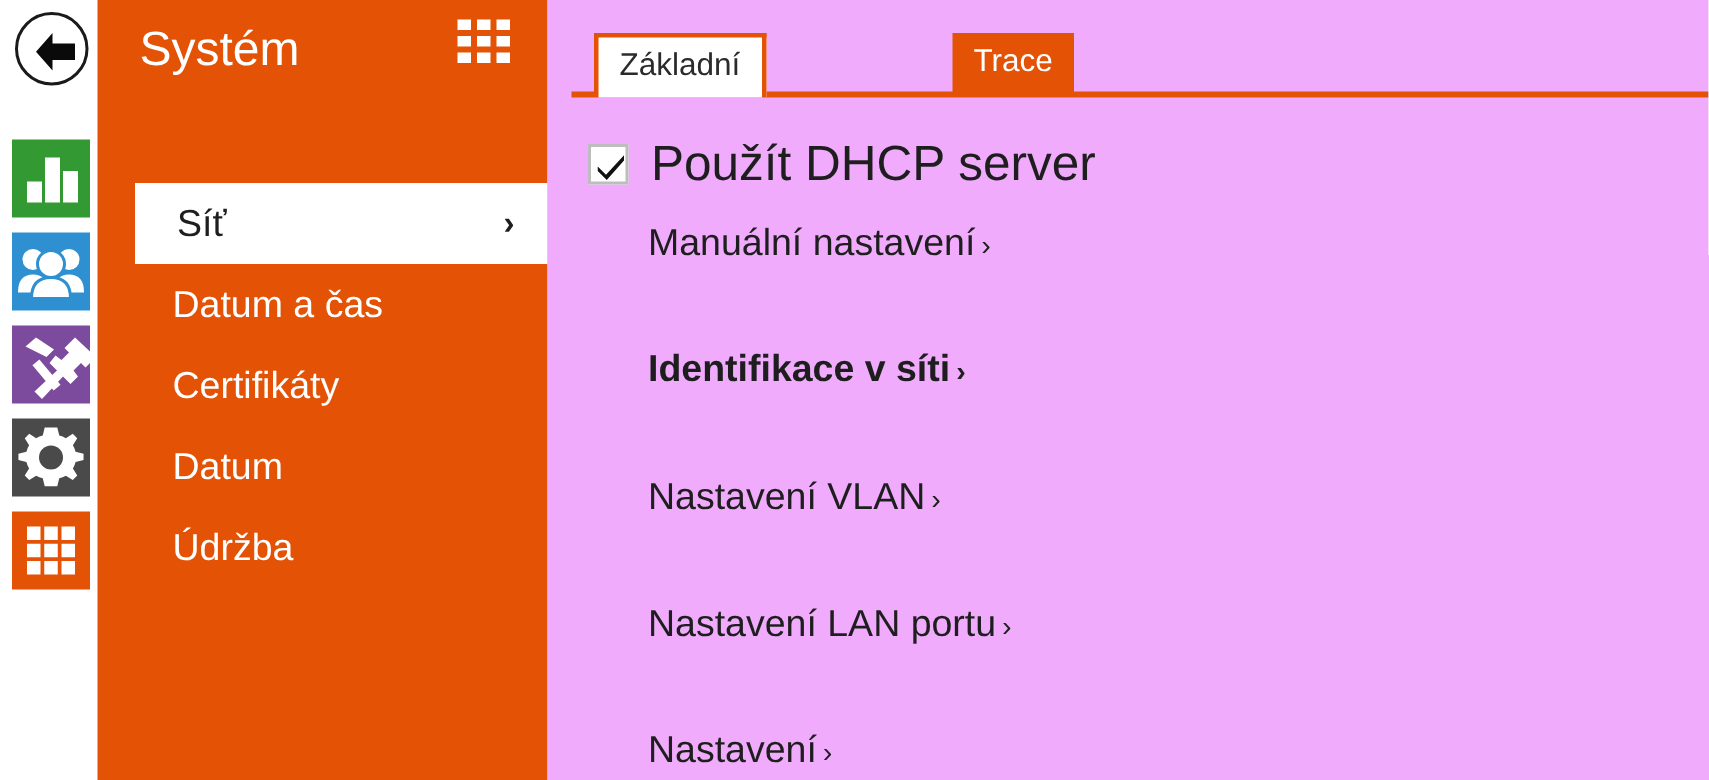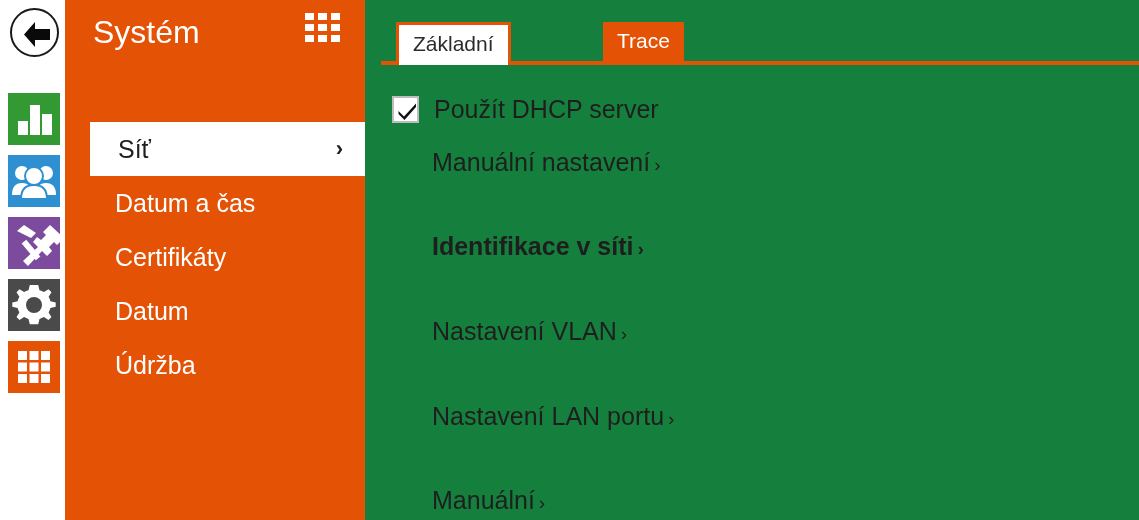--- a/index.html
+++ b/index.html
@@ -102,21 +102,21 @@
     color: #1e1e1e;
     line-height: 54px;
   }
 
   
   #content {
     position: absolute;
     left: 365px; top: 0;
     width: 774px;
     height: 520px;
-    background: #15803d;
+    background: #f0abfc;
   }
 
   #tabbar {
     position: absolute;
     left: 0; top: 0;
     width: 774px; height: 66px;
   }
   #tab-underline {
     position: absolute;
     left: 16px; top: 61px;
@@ -161,21 +161,21 @@
   .cbox {
     width: 27px; height: 27px;
     border: 2px solid #bdbdbd;
     background: #ffffff;
     position: relative;
     flex: none;
   }
   .cbox svg { position: absolute; left: 3px; top: 4px; }
   #checkbox-label {
     margin-left: 15px;
-    font-size: 25px;
+    font-size: 33px;
     font-weight: 300;
     color: #1e1e1e;
     white-space: nowrap;
   }
 
   
   .sublink {
     position: absolute;
     left: 67px;
     font-size: 25px;
@@ -290,21 +290,21 @@
         <span>Údržba</span>
       </div>
     </div>
   </div>
 
   <div id="content">
 
     <div id="tabbar">
       <div id="tab-underline"></div>
       <div class="tab active" style="left:31px;">Základní</div>
-      <div class="tab inactive" style="left:238px;">Trace</div>
+      <div class="tab inactive" style="left:270px;">Trace</div>
     </div>
 
     <div id="checkbox-row">
       <span class="cbox">
         <svg width="21" height="19" viewBox="0 0 21 19">
           <path d="M1.5 9 L7 14.5 L19 1.5 L19 5 L7.5 18 L1.5 12 Z" fill="#111111"></path>
         </svg>
       </span>
       <span id="checkbox-label">Použít DHCP server</span>
     </div>
@@ -315,17 +315,17 @@
     <div class="sublink" style="top:232px;font-weight:bold;">
       <span>Identifikace v síti</span><span class="lchev">›</span>
     </div>
     <div class="sublink" style="top:317px;">
       <span>Nastavení VLAN</span><span class="lchev">›</span>
     </div>
     <div class="sublink" style="top:402px;">
       <span>Nastavení LAN portu</span><span class="lchev">›</span>
     </div>
     <div class="sublink" style="top:486px;">
-      <span>Manuální</span><span class="lchev">›</span>
+      <span>Nastavení</span><span class="lchev">›</span>
     </div>
 
   </div>
 </div>
 
 </body></html>

